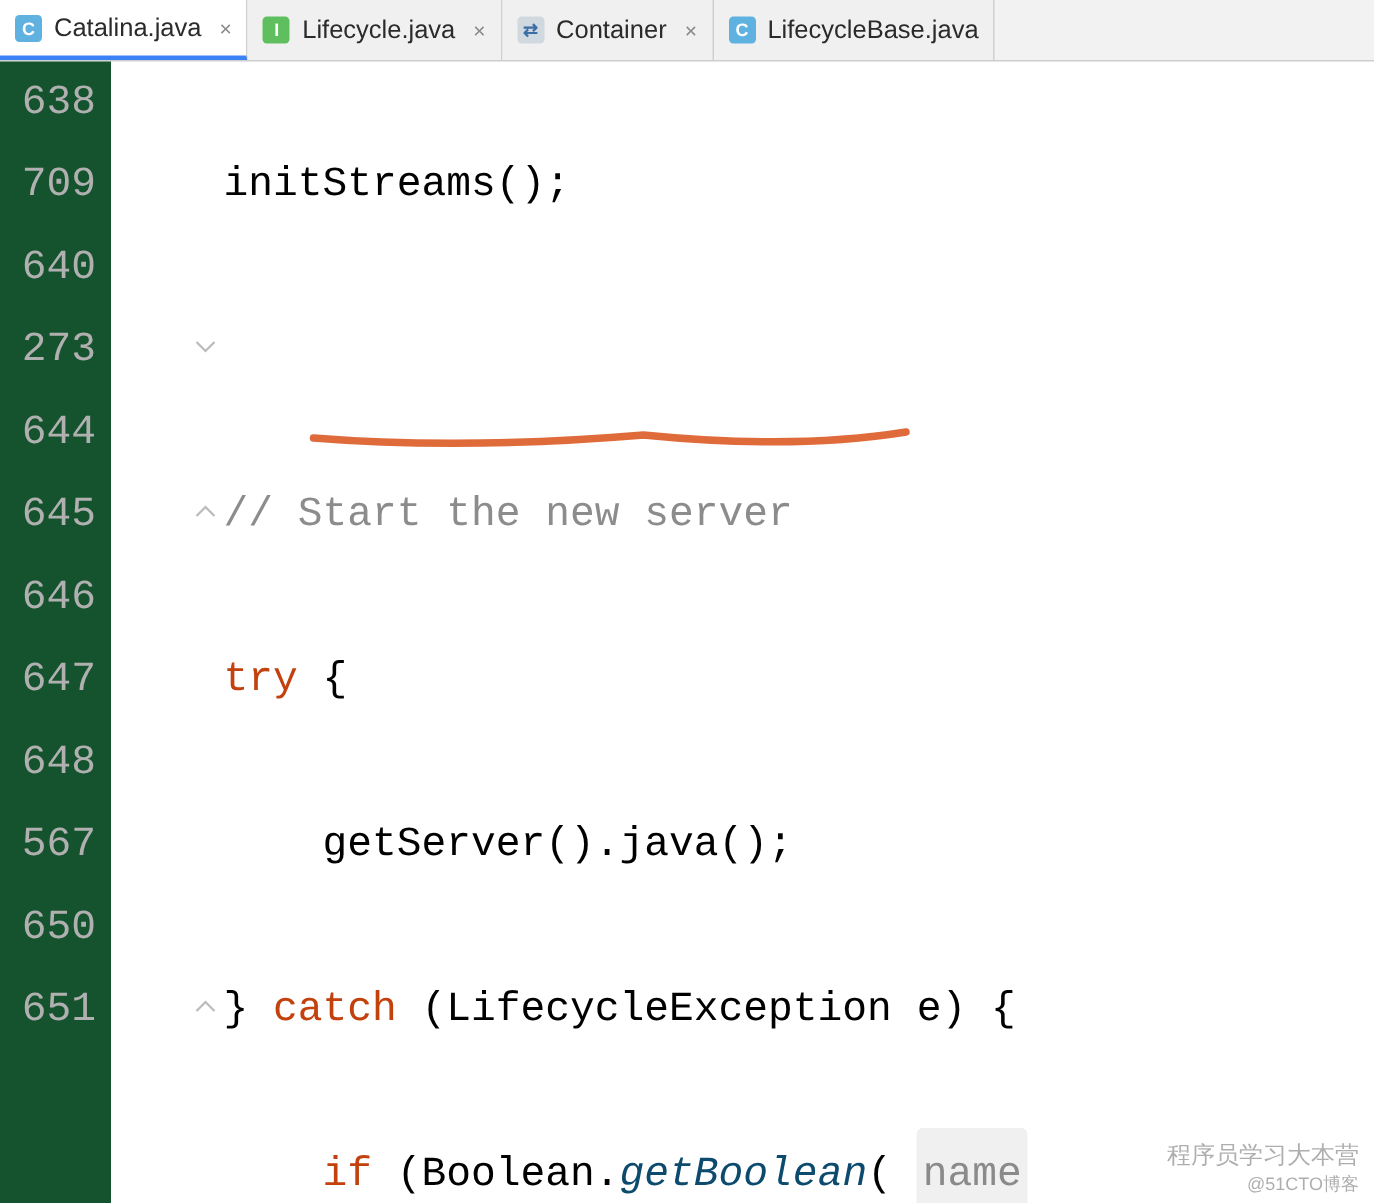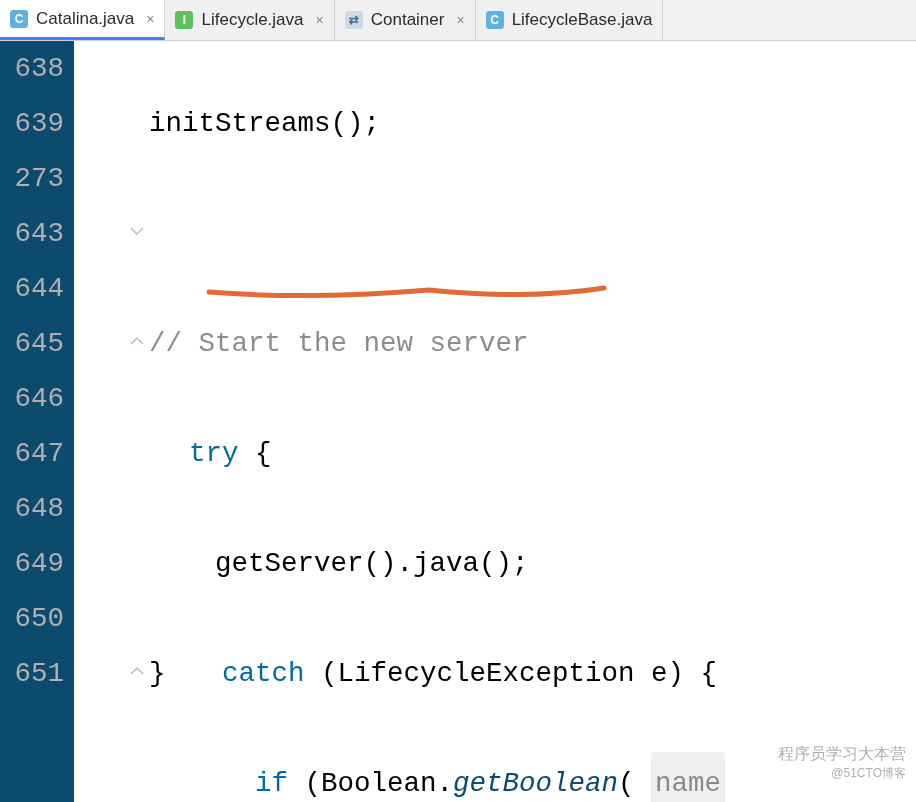--- a/index.html
+++ b/index.html
@@ -50,41 +50,41 @@
   .tab-icon.container { background: #d0d8e0; color:#3a6ea5; }
   .tab-close { color: #888; font-size: 14px; padding-left: 4px; }
   .editor {
     display: flex;
     height: calc(100% - 41px);
     font-size: 27.5px;
     line-height: 55px;
   }
   .gutter {
     width: 74px;
-    background: #0c4a6e;
+    background: #14532d;
     color: #b0b0b0;
     text-align: right;
     padding-right: 10px;
     user-select: none;
     border-right: 0;
     position: relative;
   }
   .code {
     padding-left: 75px;
     white-space: pre;
     position: relative;
   }
   .ln { display:block; height:55px; }
-  .kw { color: #0369a1; margin-left: 40px; }
+  .kw { color: #c2410c; }
   .com { color: #8c8c8c; }
   .method-italic { font-style: italic; color: #0c4a6e; }
   .hint { background: #f0f0f0; color: #8a8a8a; border-radius:4px; padding: 16px 4px; }
   .watermark {
     position: absolute;
-    bottom: 20px;
+    bottom: 4px;
     right: 10px;
     font-family: sans-serif;
     font-size: 16px;
     color: rgba(120,120,120,0.6);
     text-align: right;
   }
   .watermark .sub { font-size: 12px; display:block; }
 </style>
 </head>
 <body>
@@ -107,29 +107,29 @@
   </div>
   <div class="tab">
     <span class="tab-icon class">C</span>
     <span>LifecycleBase.java</span>
   </div>
 </div>
 
 <div class="editor">
   <div class="gutter">
     <span class="ln">638</span>
-    <span class="ln">639</span>
+    <span class="ln">709</span>
+    <span class="ln">640</span>
     <span class="ln">273</span>
-    <span class="ln">643</span>
     <span class="ln">644</span>
     <span class="ln">645</span>
     <span class="ln">646</span>
     <span class="ln">647</span>
     <span class="ln">648</span>
-    <span class="ln">649</span>
+    <span class="ln">567</span>
     <span class="ln">650</span>
     <span class="ln">651</span>
   </div>
   <div class="code">
 <span class="ln"><span>initStreams();</span></span>
 <span class="ln"><span></span></span>
 <span class="ln"><span class="com">// Start the new server</span></span>
 <span class="ln"><span class="kw">try</span><span> {</span></span>
 <span class="ln"><span>    getServer().java();</span></span>
 <span class="ln"><span>} </span><span class="kw">catch</span><span> (LifecycleException e) {</span></span>

